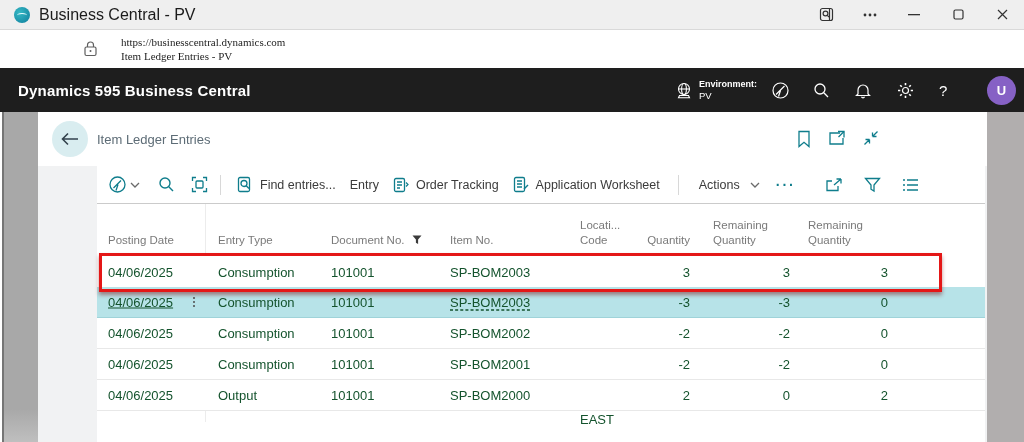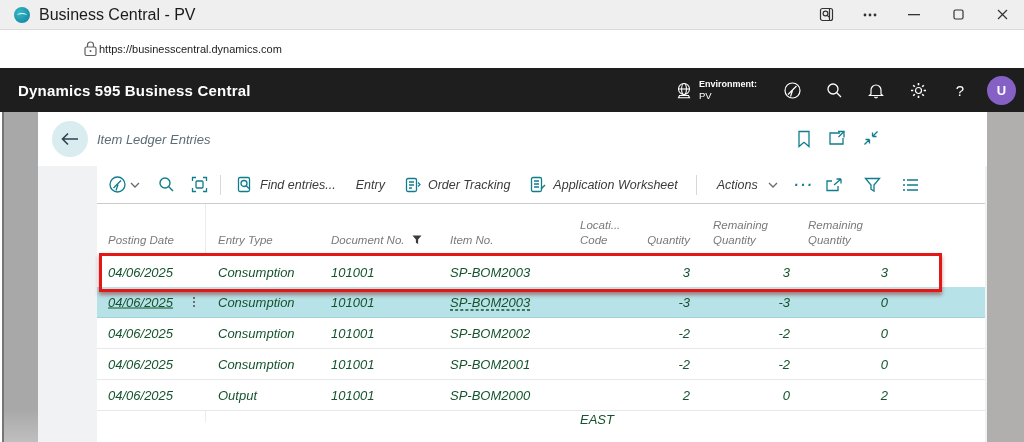--- a/index.html
+++ b/index.html
@@ -11,61 +11,61 @@
   .bc-favicon { width:16px; height:16px; margin-left:14px; border-radius:50%; background:radial-gradient(circle at 35% 35%, #35b8c4, #0e7d9c); position:relative; }
   .bc-favicon::after { content:""; position:absolute; left:3px; top:6px; width:10px; height:4px; border-radius:50%; border-top:1.5px solid #eafcff; }
   .titlebar-text { margin-left:9px; font-size:16px; color:#1b1b1b; }
   .win-controls { margin-left:auto; display:flex; align-items:center; height:30px; }
   .win-btn { width:44px; height:30px; display:flex; align-items:center; justify-content:center; color:#333; }
   .win-btn svg { display:block; }
 
   
   .urlbar { position:absolute; left:0; top:30px; width:1024px; height:38px; background:#fff; display:flex; align-items:center; }
   .lock-wrap { margin-left:84px; color:#5f5f5f; }
-  .url-lines { margin-left:2px; display:flex; flex-direction:column; line-height:14px; }
+  .url-lines { margin-left:24px; display:flex; flex-direction:column; line-height:14px;font-family:Liberation Serif, serif; }
   .url-line { font-size:11px; color:#1d1d1d; }
 
   
   .appheader { position:absolute; left:0; top:68px; width:1024px; height:44px; background:#1e1e1e; display:flex; align-items:center; color:#fff; }
   .app-title { margin-left:18px; font-size:15px; font-weight:bold; letter-spacing:.2px; }
   .appheader-right { margin-left:auto; display:flex; align-items:center; gap:0; height:44px; }
-  .hdr-item { height:44px; display:flex; align-items:center; justify-content:center; color:#fff; }
+  .hdr-item { height:44px; display:flex; align-items:center; justify-content:flex-start; color:#fff; }
   .env-group { display:flex; align-items:center; margin-right:14px; }
   .env-text { margin-left:6px; display:flex; flex-direction:column; line-height:10px; }
   .env-label { font-size:9px; font-weight:bold; }
   .env-value { font-size:9.5px; margin-top:2px; }
   .hdr-icon { width:42px; }
   .help-q { font-size:15px; width:42px; text-align:center; }
   .avatar { width:29px; height:29px; border-radius:50%; background:#8661c5; color:#fff; font-size:13px; font-weight:bold; display:flex; align-items:center; justify-content:center; margin:0 8px 0 6px; }
 
   
   .strip-left  { position:absolute; left:2px;  top:112px; width:36px; height:330px; background:linear-gradient(#a8a8a8 90%, #bfbfbf); border-left:2px solid #757575; }
   .strip-right { position:absolute; left:987px; top:112px; width:37px; height:330px; background:#b1aeae; }
 
   
-  .content { position:absolute; left:38px; top:112px; width:949px; height:330px; background:#fff;font-style:italic; }
+  .content { position:absolute; left:38px; top:112px; width:949px; height:330px; background:#fff; }
   .page-header { position:absolute; left:0; top:0; width:100%; height:54px; background:#fff; }
   .back-circle { position:absolute; left:14px; top:9px; width:36px; height:36px; border-radius:50%; background:#d9edf0; display:flex; align-items:center; justify-content:center; color:#33424d; }
   .page-title { position:absolute; left:59px; top:20px; font-size:13px; color:#5d6c76; }
   .page-actions { position:absolute; right:108px; top:18px; display:flex; gap:17px; color:#0f7d8c; }
 
   .page-body-bg { position:absolute; left:0; top:54px; width:949px; height:276px; background:#f1f2f3; }
   .card { position:absolute; left:59px; top:54px; width:888px; height:276px; background:#fff; }
 
   
   .toolbar { position:absolute; left:0; top:0; width:100%; height:38px; border-bottom:1px solid #cbcbcb; display:flex; align-items:center; padding:0 66px 0 11px; color:#0f7d8c; }
   .tb-ico { display:flex; align-items:center; }
   .tb-group { display:flex; align-items:center; gap:7px; }
   .tb-label { font-size:12.5px; color:#3b3b3b; white-space:nowrap;text-align:center; }
   .tb-div { width:1px; height:20px; background:#d8d8d8; }
   .tb-chev { margin-left:3px; color:#6a6a6a; display:flex; }
   .tb-dots { font-size:14px; letter-spacing:2px; color:#0f7d8c; font-weight:bold; }
   .tb-right { margin-left:auto; display:flex; align-items:center; gap:21px; }
   .gap18{margin-left:18px;} .gap16{margin-left:16px;}
-  .gap22{margin-left:20px;} .gap12{margin-left:12px;} .gap20{margin-left:20px;}
+  .gap22{margin-left:14px;} .gap12{margin-left:12px;} .gap20{margin-left:20px;}
 
   
   .thead { position:absolute; left:0; top:38px; width:100%; height:52px; }
   .th { position:absolute; bottom:8px; font-size:11.5px; color:#7a7a7a; line-height:15px; }
   .th.two { text-align:left; }
   .col-divider { position:absolute; left:108px; top:38px; width:1px; height:218px; background:#ececec; }
 
   .c-date{left:11px;} .c-ell{left:96px;} .c-entry{left:121px;} .c-doc{left:234px;} .c-item{left:353px;} .c-loc{left:483px;margin-top:24px;}
   .c-qty{left:516px; width:77px; text-align:right;} .c-inv{left:616px; width:77px; text-align:right;} .c-rem{left:711px; width:80px; text-align:right;}
 
@@ -128,20 +128,21 @@
   <div class="urlbar">
     <span class="lock-wrap">
       <svg width="13" height="16" viewBox="0 0 13 16" fill="none" stroke="#5f5f5f" stroke-width="1.2">
           <rect x="1" y="6" width="11" height="8.5" rx="1.5"></rect>
           <path d="M3.5 6 V4 a3 3 0 0 1 6 0 V6"></path>
           <circle cx="6.5" cy="10" r="1" fill="#5f5f5f" stroke="none"></circle>
         </svg>
     </span>
     <span class="url-lines">
       <span class="url-line">https://businesscentral.dynamics.com</span>
+      <span class="url-line">Item Ledger Entries - PV</span>
     </span>
   </div>
 
   <div class="appheader">
     <span class="app-title">Dynamics 595 Business Central</span>
     <div class="appheader-right">
       <div class="hdr-item env-group">
         <span>
           <svg width="18" height="18" viewBox="0 0 18 18" fill="none" stroke="#fff" stroke-width="1.1">
               <circle cx="9" cy="8" r="5.5"></circle>

